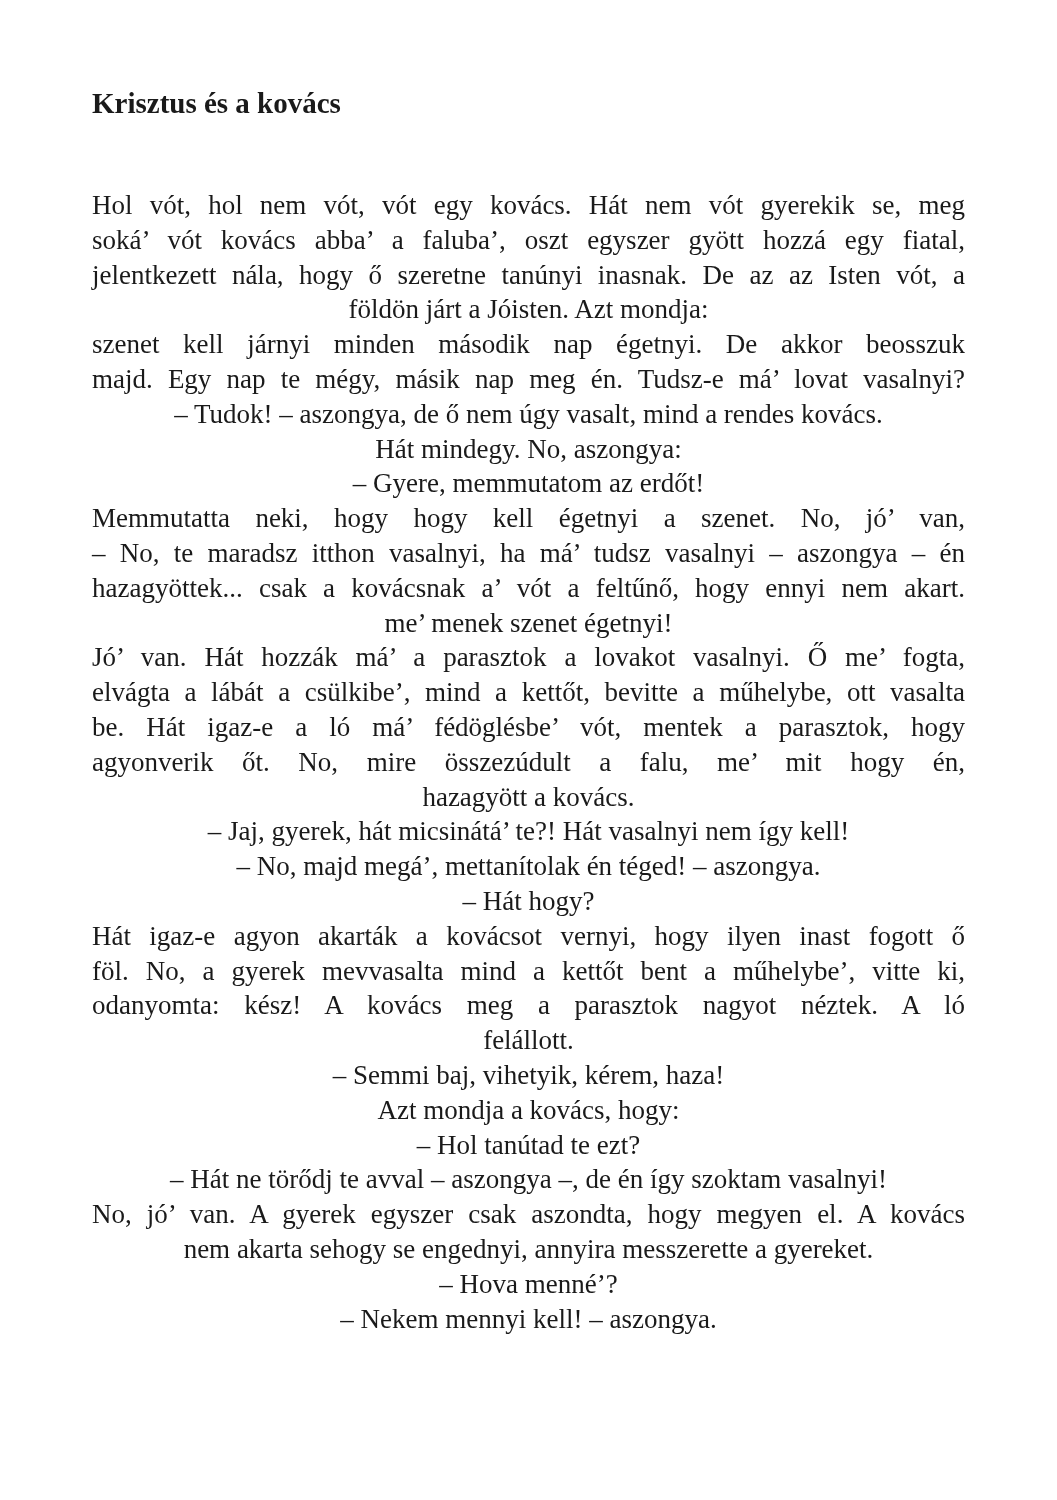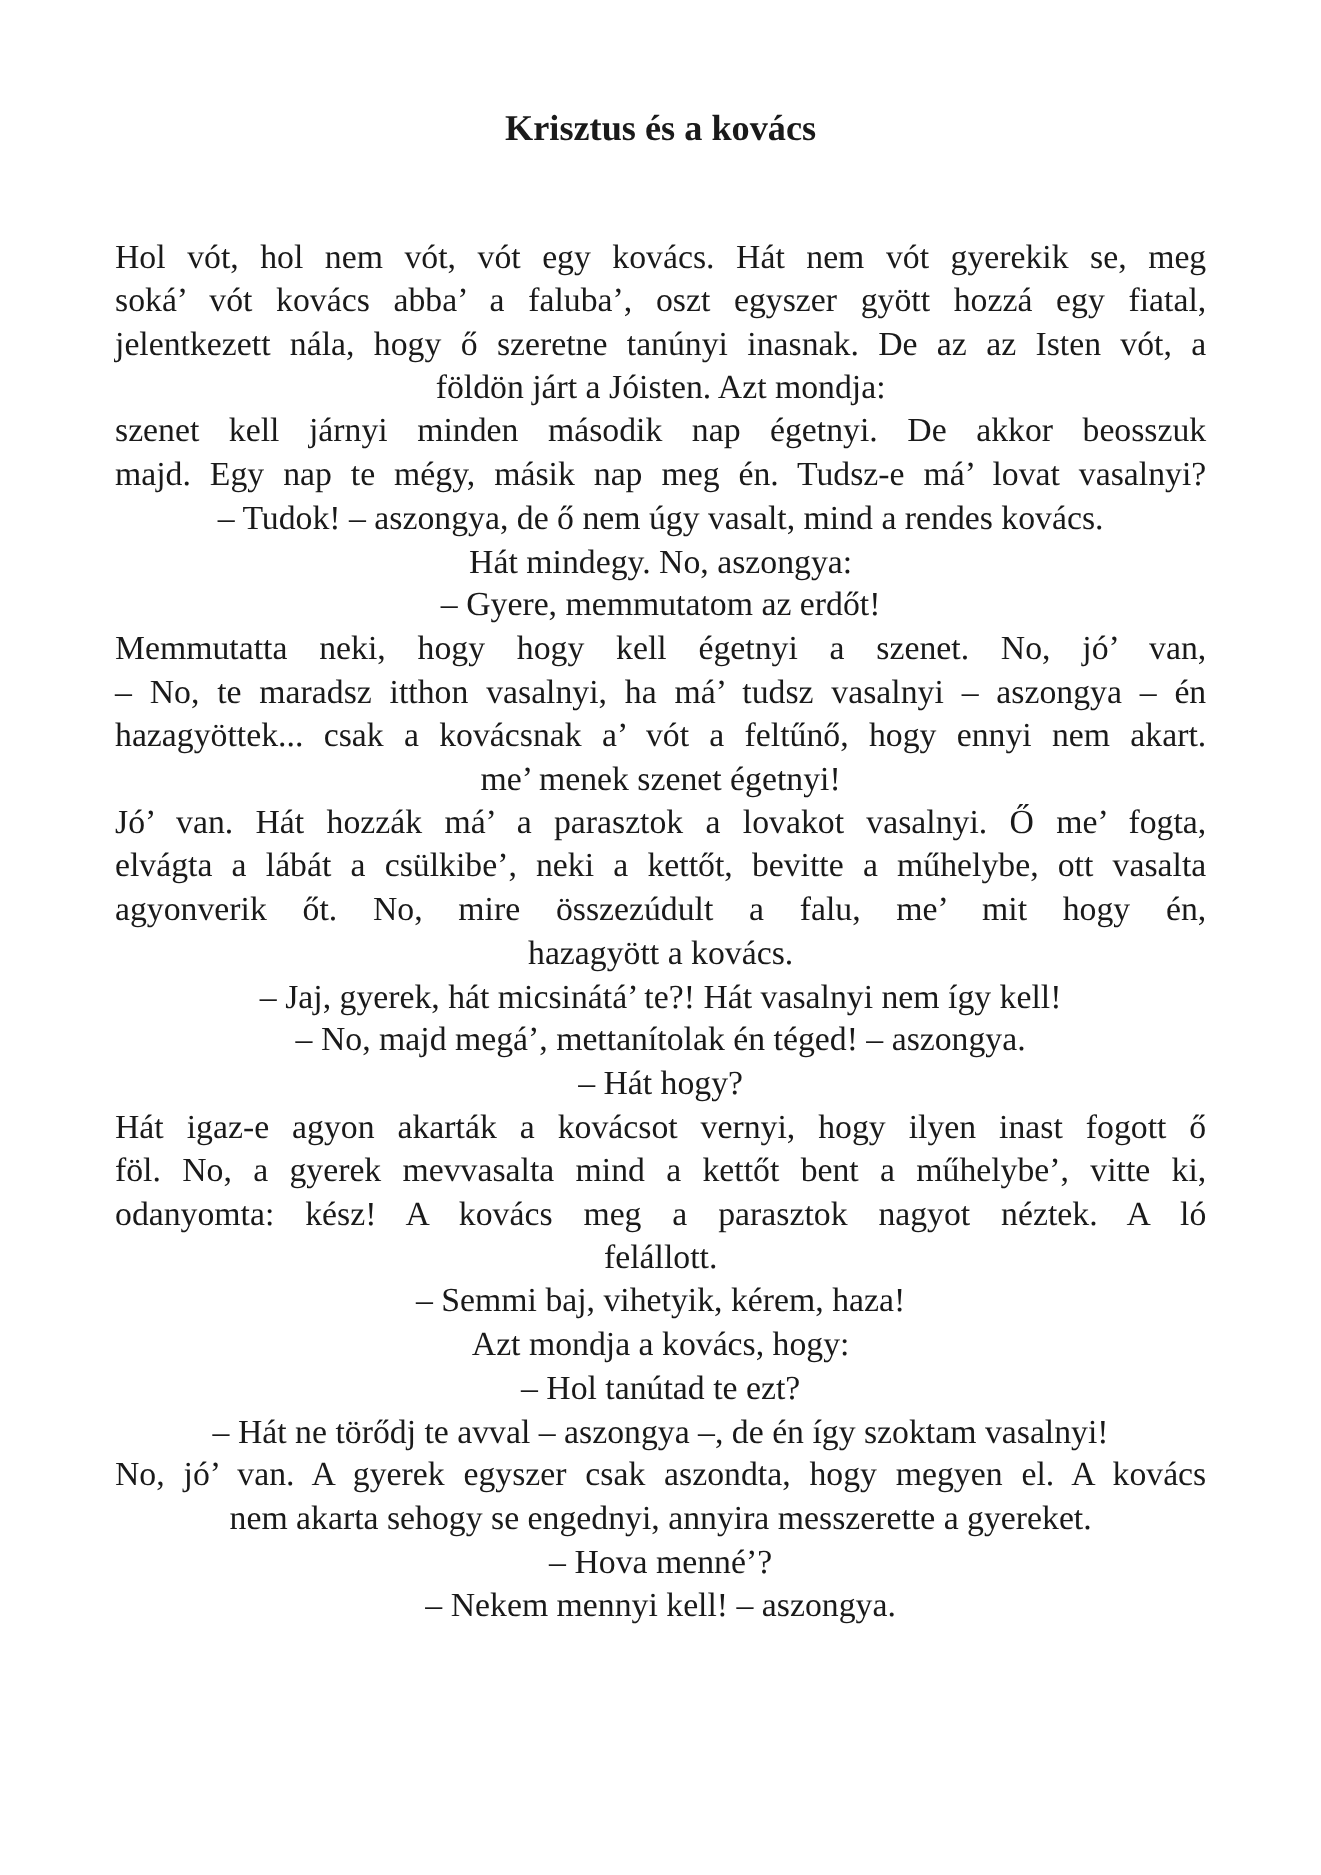--- a/index.html
+++ b/index.html
@@ -15,21 +15,21 @@
     font-family: "Liberation Serif", "DejaVu Serif", serif;
     color: #1a1a1a;
     overflow: hidden;
   }
   .title {
     position: absolute;
     top: 86px;
     left: 92px;
     width: 873px;
     margin: 0;
-    text-align: center;
+    text-align: left;
     font-size: 29px;
     line-height: 35px;
     font-weight: bold;
   }
   .body-text {
     position: absolute;
     top: 188px;
     left: 92px;
     width: 873px;
     font-size: 27px;
@@ -57,21 +57,22 @@
       <div class="line just">szenet kell járnyi minden második nap égetnyi. De akkor beosszuk</div>
       <div class="line just">majd. Egy nap te mégy, másik nap meg én. Tudsz-e má’ lovat vasalnyi?</div>
       <div class="line">– Tudok! – aszongya, de ő nem úgy vasalt, mind a rendes kovács.</div>
       <div class="line">Hát mindegy. No, aszongya:</div>
       <div class="line">– Gyere, memmutatom az erdőt!</div>
       <div class="line just">Memmutatta neki, hogy hogy kell égetnyi a szenet. No, jó’ van,</div>
       <div class="line just">– No, te maradsz itthon vasalnyi, ha má’ tudsz vasalnyi – aszongya – én</div>
       <div class="line just">hazagyöttek... csak a kovácsnak a’ vót a feltűnő, hogy ennyi nem akart.</div>
       <div class="line">me’ menek szenet égetnyi!</div>
       <div class="line just">Jó’ van. Hát hozzák má’ a parasztok a lovakot vasalnyi. Ő me’ fogta,</div>
-      <div class="line just">elvágta a lábát a csülkibe’, neki a kettőt, bevitte a műhelybe, ott vasalta</div>
+      <div class="line just">elvágta a lábát a csülkibe’, mind a kettőt, bevitte a műhelybe, ott vasalta</div>
+      <div class="line just">be. Hát igaz-e a ló má’ fédöglésbe’ vót, mentek a parasztok, hogy</div>
       <div class="line just">agyonverik őt. No, mire összezúdult a falu, me’ mit hogy én,</div>
       <div class="line">hazagyött a kovács.</div>
       <div class="line">– Jaj, gyerek, hát micsinátá’ te?! Hát vasalnyi nem így kell!</div>
       <div class="line">– No, majd megá’, mettanítolak én téged! – aszongya.</div>
       <div class="line">– Hát hogy?</div>
       <div class="line just">Hát igaz-e agyon akarták a kovácsot vernyi, hogy ilyen inast fogott ő</div>
       <div class="line just">föl. No, a gyerek mevvasalta mind a kettőt bent a műhelybe’, vitte ki,</div>
       <div class="line just">odanyomta: kész! A kovács meg a parasztok nagyot néztek. A ló</div>
       <div class="line">felállott.</div>
       <div class="line">– Semmi baj, vihetyik, kérem, haza!</div>

